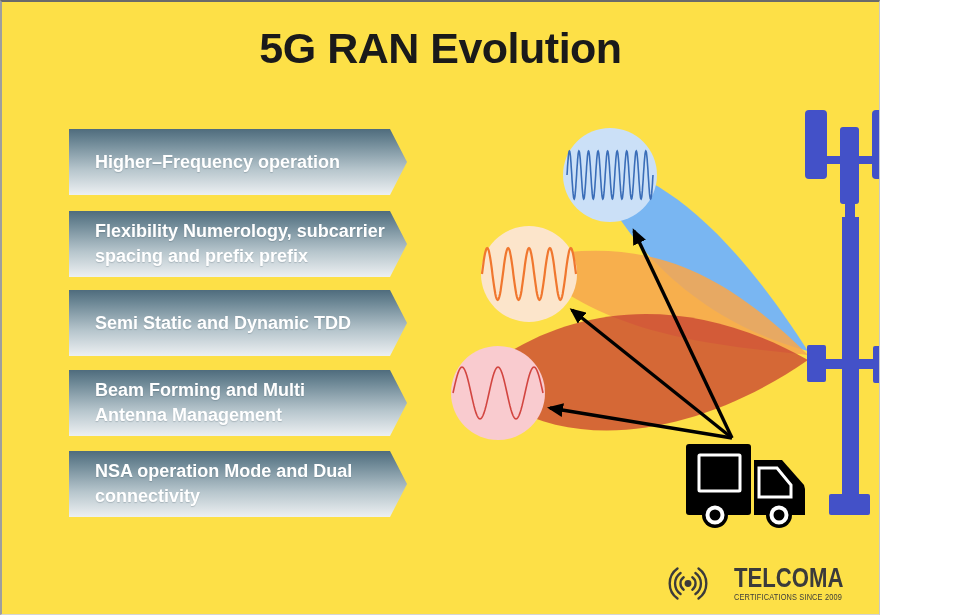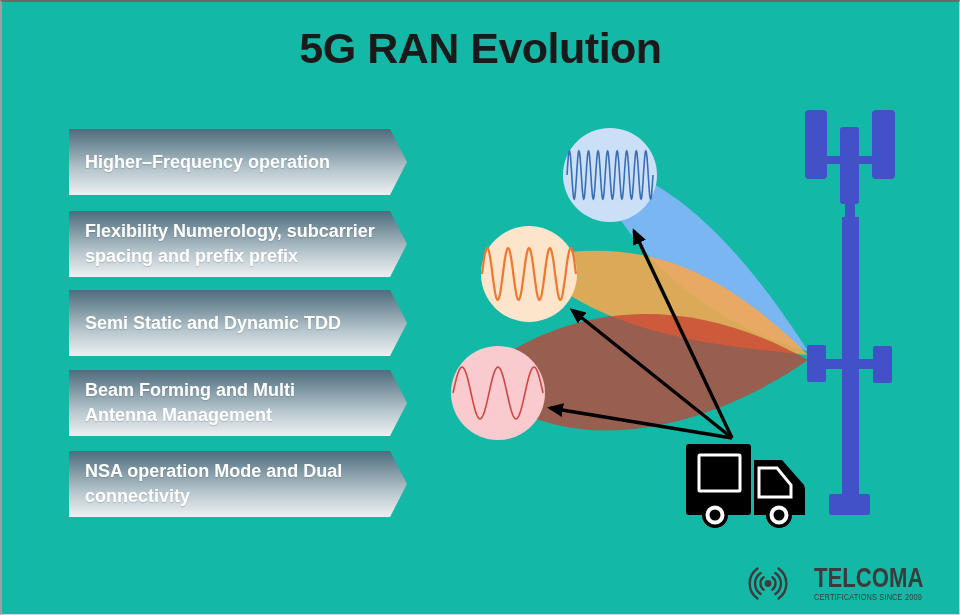--- a/index.html
+++ b/index.html
@@ -1,37 +1,37 @@
 <!DOCTYPE html>
 <html style="--title-color: #1a1a1a; --banner-top: #4f6c7d; --banner-upper: #6b8694; --banner-lower: #b7c6cd; --banner-bottom: #edf0f2; --logo-color: #3b3b3b;"><head>
 <meta charset="utf-8">
 <style>
   html,body{margin:0;padding:0;background:#fff;}
   .page{
     position:relative;
-    width:960px;height:615px;
+    width:880px;height:615px;
     box-sizing:border-box;
-    background:#14b8a6;
+    background:#fde047;
     border-top:2px solid #6a6a6a;
     border-left:2px solid #9e9e9e;
     border-right:1px solid #c9c9c9;
     border-bottom:1px solid #d5d5d5;
     overflow:hidden;
     font-family:"Liberation Sans", sans-serif;
   }
   .title{
     position:absolute;top:22px;left:0;width:100%;
     margin:0;text-align:center;
     font-size:43px;font-weight:700;letter-spacing:-0.5px;
     color:var(--title-color,#1a1a1a);
   }
   .banner{
     position:absolute;left:67px;width:338px;height:66px;
     display:flex;flex-direction:column;justify-content:center;
-    padding-left:16px;box-sizing:border-box;
+    padding-left:26px;box-sizing:border-box;
     clip-path:polygon(0 0, calc(100% - 17px) 0, 100% 50%, calc(100% - 17px) 100%, 0 100%);
     background:linear-gradient(180deg,
       var(--banner-top,#4f6c7d) 0%,
       var(--banner-upper,#6b8694) 18%,
       var(--banner-lower,#b7c6cd) 62%,
       var(--banner-bottom,#edf0f2) 100%);
   }
   .banner-1{top:127px;}
   .banner-2{top:209px;}
   .banner-3{top:288px;}

